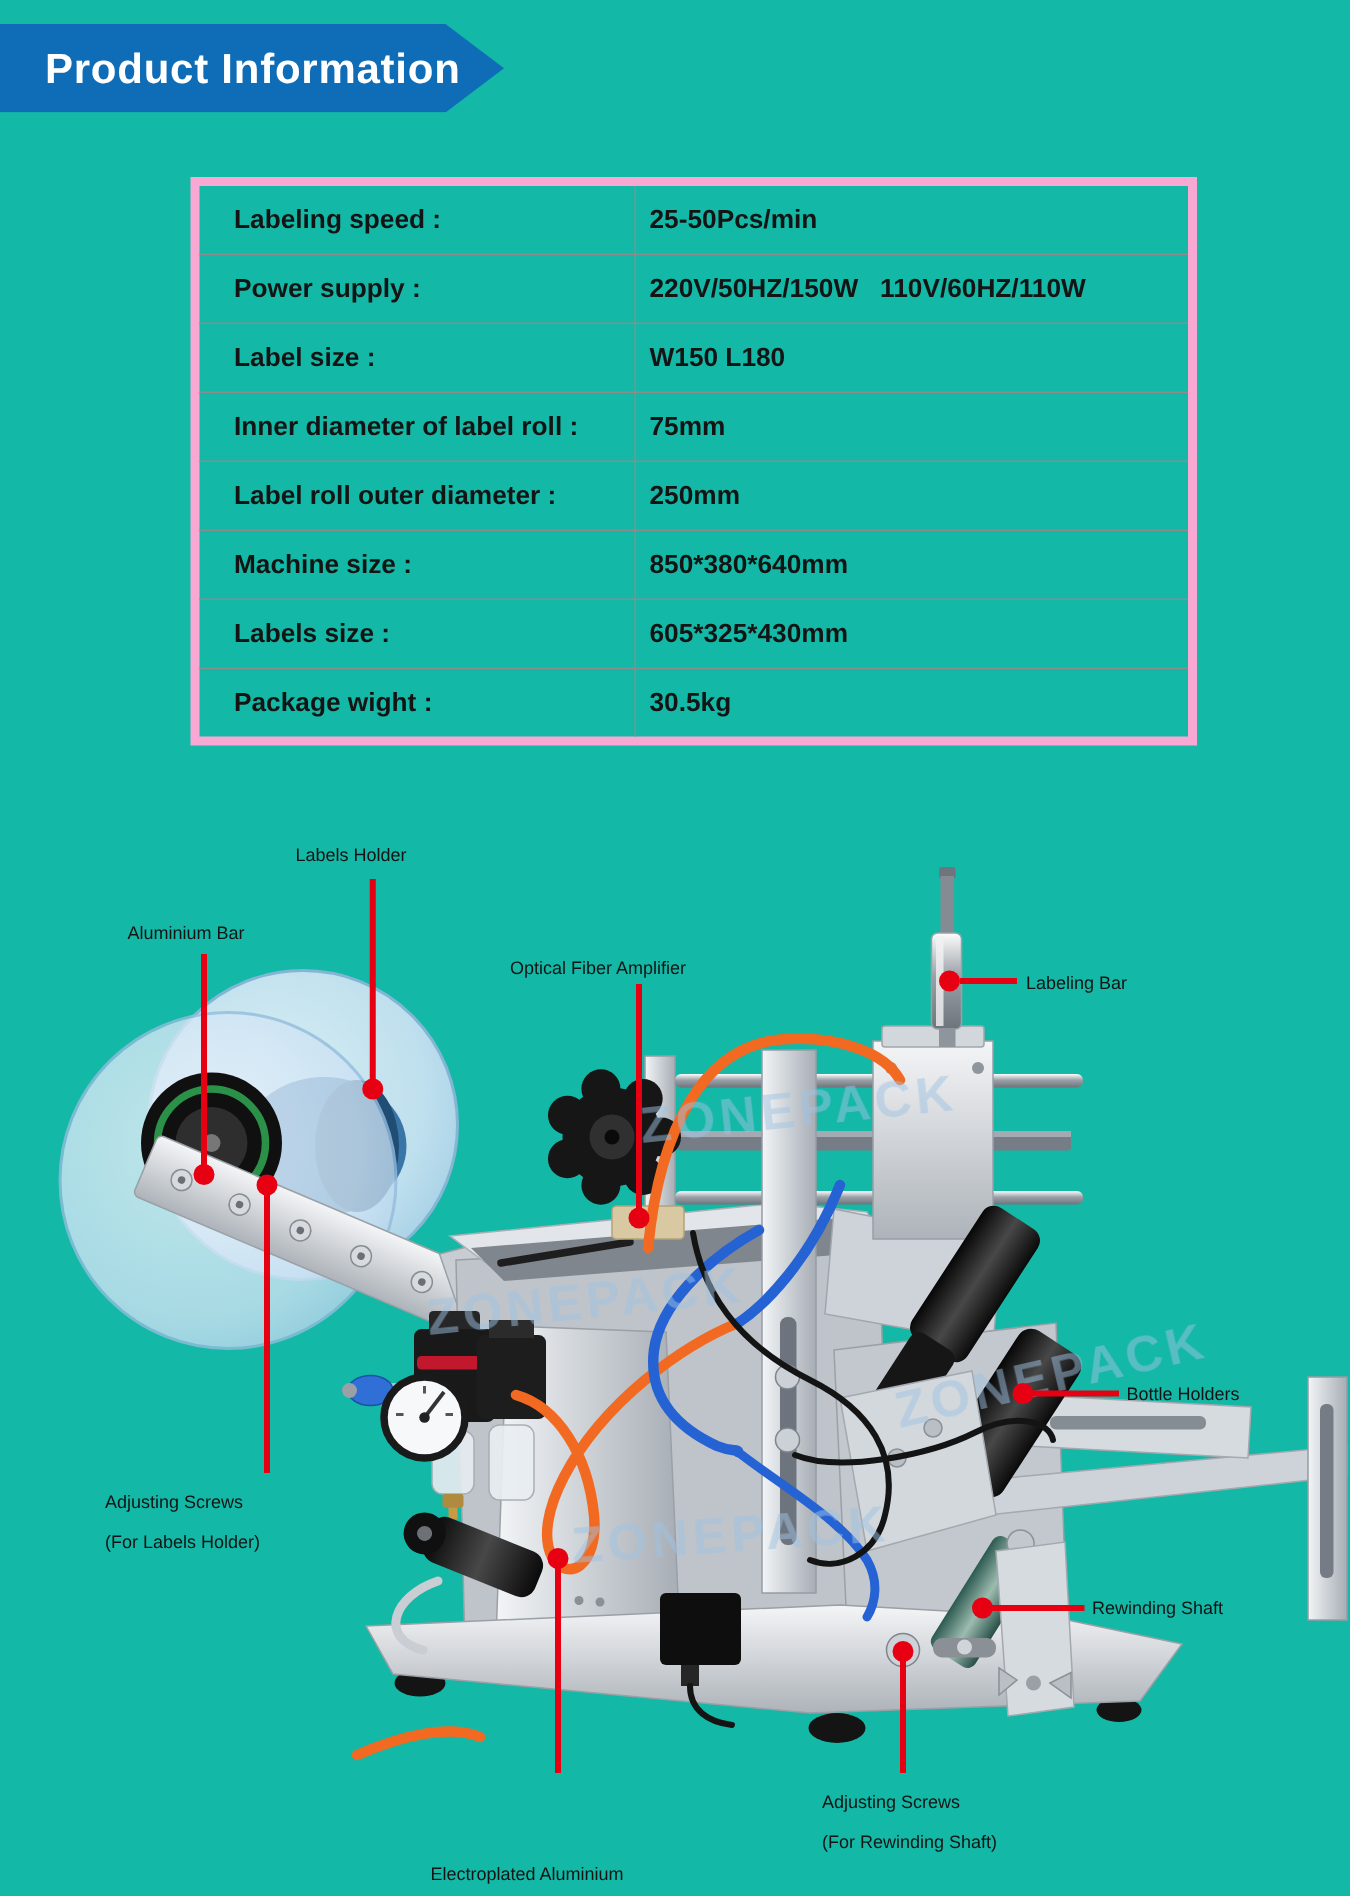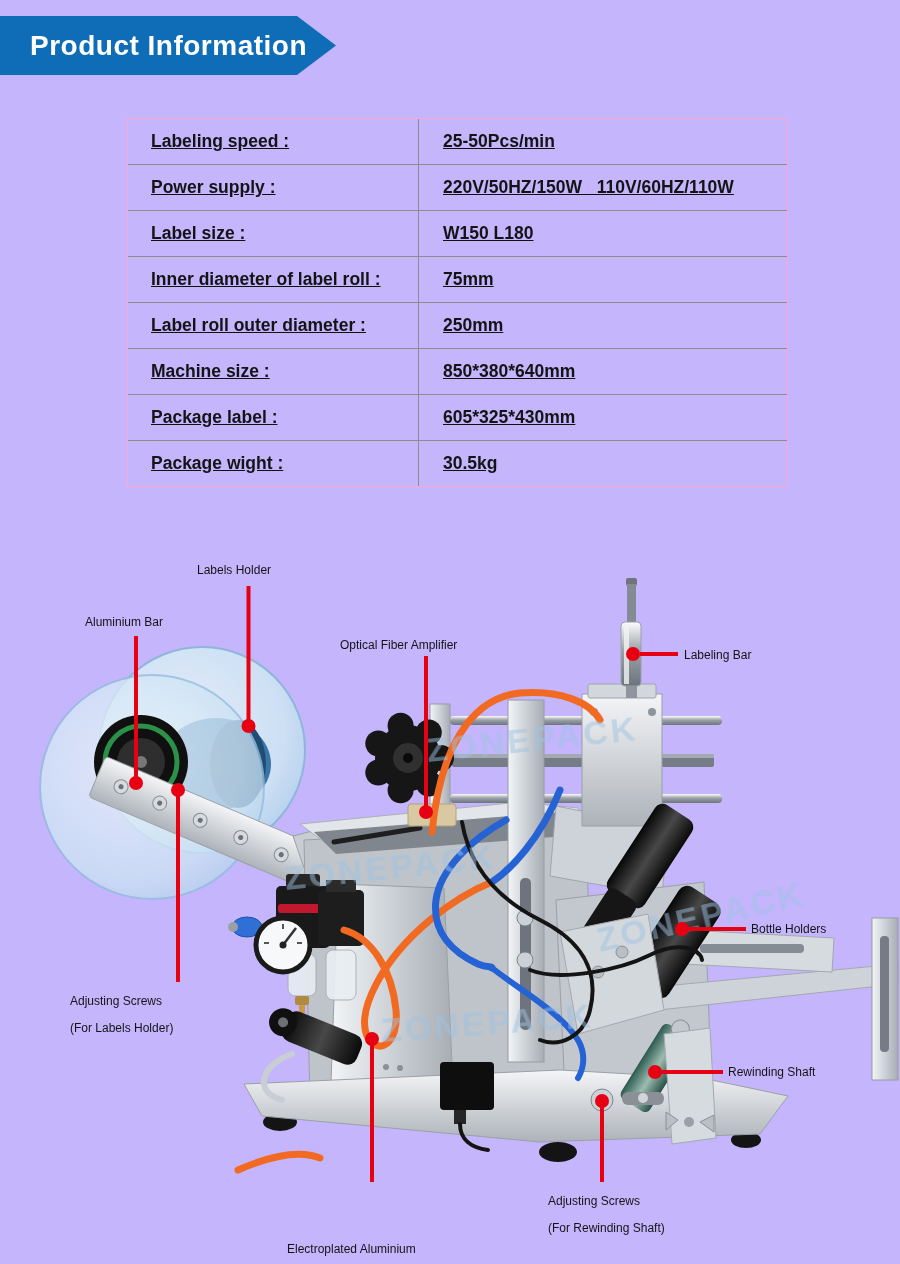--- a/index.html
+++ b/index.html
@@ -1,32 +1,32 @@
 <!DOCTYPE html>
 <html><head>
 <meta charset="utf-8">
 <style>
   html,body{margin:0;padding:0;background:#ffffff;}
-  .page{position:relative;width:900px;height:1264px;background:#c4b5fd;overflow:hidden;
+  .page{position:relative;width:900px;height:1264px;background:#14b8a6;overflow:hidden;
         font-family:"Liberation Sans",sans-serif;color:#111;}
 
   
   .banner{position:absolute;left:0;top:16px;width:336px;height:59px;background:#0e6db6;
           clip-path:polygon(0 0,297px 0,336px 50%,297px 100%,0 100%);}
   .banner-title{position:absolute;left:30px;top:0;line-height:59px;color:#fff;
           font-size:28px;font-weight:bold;letter-spacing:.5px;white-space:nowrap;}
 
   
-  .spec-table{position:absolute;left:127px;top:118px;width:659px;border:1px solid #f9a8d4;text-decoration:underline;}
+  .spec-table{position:absolute;left:127px;top:118px;width:659px;border:6px solid #f9a8d4;}
   .spec-row{display:flex;height:45px;border-top:1px solid #8c8c8c;}
   .spec-row:first-child{border-top:none;}
   .spec-cell{display:flex;align-items:center;font-size:17.5px;font-weight:bold;color:#141414;
              white-space:pre-wrap;}
   .spec-label{width:290px;padding-left:23px;box-sizing:border-box;}
-  .spec-value{flex:1;border-left:1px solid #8c8c8c;padding-left:24px;box-sizing:border-box;}
+  .spec-value{flex:1;border-left:1px solid #8c8c8c;padding-left:9px;box-sizing:border-box;}
 
   
   .diagram{position:absolute;left:0;top:540px;width:900px;height:724px;}
   .diagram svg{position:absolute;left:0;top:0;}
   .callout{position:absolute;font-size:12px;line-height:20px;color:#141414;white-space:nowrap;}
   .callout.two{line-height:27px;}
 </style>
 </head>
 <body>
 
@@ -55,21 +55,21 @@
     </div>
     <div class="spec-row">
       <div class="spec-cell spec-label">Label roll outer diameter :</div>
       <div class="spec-cell spec-value">250mm</div>
     </div>
     <div class="spec-row">
       <div class="spec-cell spec-label">Machine size :</div>
       <div class="spec-cell spec-value">850*380*640mm</div>
     </div>
     <div class="spec-row">
-      <div class="spec-cell spec-label">Package label :</div>
+      <div class="spec-cell spec-label">Labels size :</div>
       <div class="spec-cell spec-value">605*325*430mm</div>
     </div>
     <div class="spec-row">
       <div class="spec-cell spec-label">Package wight :</div>
       <div class="spec-cell spec-value">30.5kg</div>
     </div>
   </div>
 
   <div class="diagram">
 

